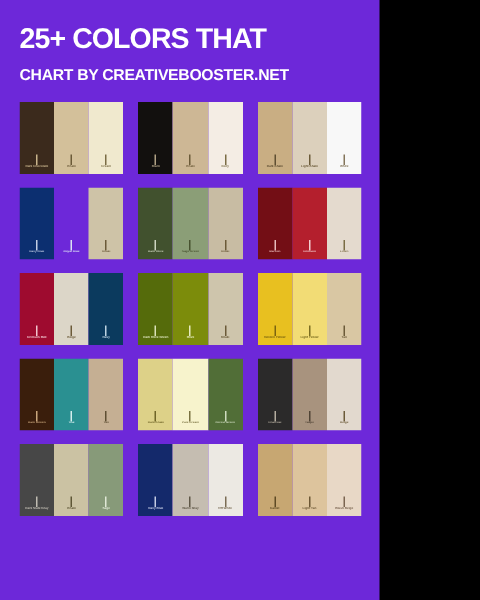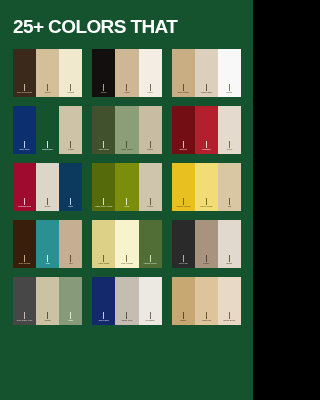--- a/index.html
+++ b/index.html
@@ -10,21 +10,21 @@
   body {
     width: 253px;
     height: 400px;
     overflow: hidden;
     font-family: "Liberation Sans", sans-serif;
     position: relative;
   }
   #page {
     width: 253px;
     height: 400px;
-    background: #14532d;
+    background: #6d28d9;
     position: relative;
     box-sizing: border-box;
   }
 
   
   #header {
     padding: 16px 0 0 13px;
   }
   .title-line {
     font-weight: bold;
@@ -97,20 +97,21 @@
     margin-left: -0.5px;
   }
 </style>
 </head>
 <body>
 
 <div id="page">
 
   <div id="header">
     <div class="title-line">25+ COLORS THAT</div>
+    <div class="subtitle">CHART BY CREATIVEBOOSTER.NET</div>
   </div>
 
   <div id="grid">
       <div class="row">
         <div class="group">
           <div class="swatch" style="background: rgb(59, 42, 28);">
             <div class="swatch-tick" style="background: rgb(201, 180, 140);"></div>
             <div class="swatch-label" style="color: rgb(201, 180, 140);">Dark Chocolate</div>
           </div>
           <div class="swatch" style="background: rgb(211, 192, 154);">

